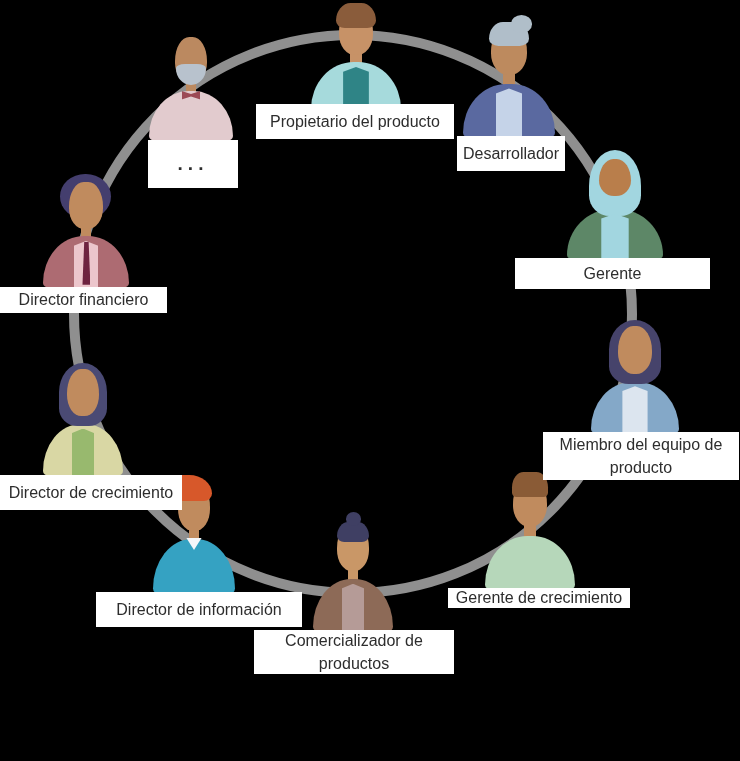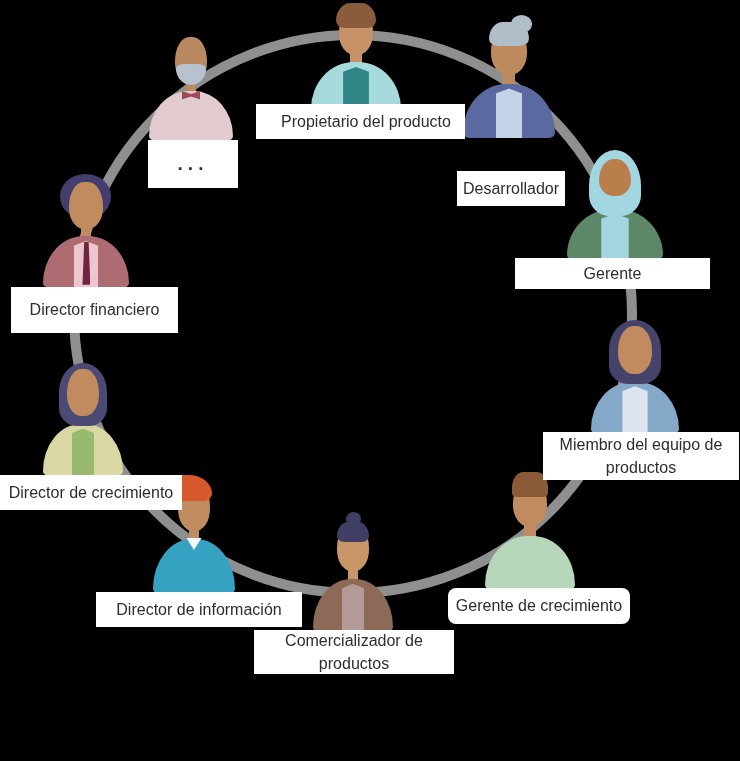--- a/index.html
+++ b/index.html
@@ -64,35 +64,35 @@
     <div class="avatar st-short" style="left: 310px; top: 2px; width: 92px; height: 112px; --hair: #8a5c3b; --skin: #c79267; --top: #a6dadc; --shirt: #2f8486;">
 
       <div class="neck"></div>
       <div class="torso"></div>
       <div class="shirt"></div>
 
       <div class="head"></div>
       <div class="hair-front"></div>
 
     </div>
-    <div class="label" style="left: 256px; top: 104px; width: 198px; height: 35px; padding-left: 11px;">Propietario del producto</div>
+    <div class="label" style="left: 256px; top: 104px; width: 198px; height: 35px;">Propietario del producto</div>
   </div>
 
   <div class="person" data-person="1">
     <div class="avatar st-bun-side" style="left: 462px; top: 20px; width: 94px; height: 118px; --hair: #b0bec9; --skin: #bd8a5e; --top: #5a69a0; --shirt: #c5d3e8;">
 
       <div class="neck"></div>
       <div class="torso"></div>
       <div class="shirt"></div>
 
       <div class="head"></div>
       <div class="hair-front"></div>
       <div class="extra"></div>
     </div>
-    <div class="label" style="left: 457px; top: 136px; width: 108px; height: 35px; margin-top: 35px;">Desarrollador</div>
+    <div class="label" style="left: 457px; top: 136px; width: 108px; height: 35px;">Desarrollador</div>
   </div>
 
   <div class="person" data-person="2">
     <div class="avatar st-hijab" style="left: 566px; top: 150px; width: 98px; height: 110px; --hair: #a2d6e0; --skin: #b97e4b; --top: #5d8767; --shirt: #a2d6e0;">
       <div class="hair-back"></div>
       <div class="neck"></div>
       <div class="torso"></div>
       <div class="shirt"></div>
 
       <div class="head"></div>
@@ -105,34 +105,34 @@
     <div class="avatar st-long" style="left: 590px; top: 320px; width: 90px; height: 114px; --hair: #46436b; --skin: #c08b5e; --top: #84a8c8; --shirt: #dce5ef;">
       <div class="hair-back"></div>
       <div class="neck"></div>
       <div class="torso"></div>
       <div class="shirt"></div>
 
       <div class="head"></div>
 
     </div>
     <div class="label" style="left: 543px; top: 432px; width: 196px; height: 48px;">Miembro del equipo de
-productos</div>
+producto</div>
   </div>
 
   <div class="person" data-person="4">
     <div class="avatar st-flat" style="left: 484px; top: 472px; width: 92px; height: 118px; --hair: #8a5b36; --skin: #c08b5e; --top: #b6d7ba;">
 
       <div class="neck"></div>
       <div class="torso"></div>
 
       <div class="head"></div>
       <div class="hair-front"></div>
 
     </div>
-    <div class="label" style="left: 448px; top: 588px; width: 182px; height: 36px; border-radius: 8px;">Gerente de crecimiento</div>
+    <div class="label" style="left: 448px; top: 588px; width: 182px; height: 20px;">Gerente de crecimiento</div>
   </div>
 
   <div class="person" data-person="5">
     <div class="avatar st-bun-top" style="left: 312px; top: 517px; width: 82px; height: 115px; --hair: #3f3f63; --skin: #c99767; --top: #8d6a57; --shirt: #b59b97;">
 
       <div class="neck"></div>
       <div class="torso"></div>
       <div class="shirt"></div>
 
       <div class="head"></div>
@@ -173,21 +173,21 @@
   <div class="person" data-person="8">
     <div class="avatar st-afro ac-tie" style="left: 42px; top: 176px; width: 88px; height: 112px; --hair: #443e6e; --skin: #c08b5e; --top: #ad6b72; --shirt: #ecc6cc; --accent: #6e2340;">
       <div class="hair-back"></div>
       <div class="neck"></div>
       <div class="torso"></div>
       <div class="shirt"></div>
       <div class="accent"></div>
       <div class="head"></div>
 
     </div>
-    <div class="label" style="left: 11px; top: 287px; width: 167px; height: 46px;">Director financiero</div>
+    <div class="label" style="left: 0px; top: 287px; width: 167px; height: 26px;">Director financiero</div>
   </div>
 
   <div class="person" data-person="9">
     <div class="avatar st-bald ac-bowtie" style="left: 148px; top: 32px; width: 86px; height: 109px; --hair: #b8c2cd; --skin: #bb8960; --top: #e2cbce; --accent: #9c4a55;">
 
       <div class="neck"></div>
       <div class="torso"></div>
 
       <div class="accent"></div>
       <div class="head"></div>

